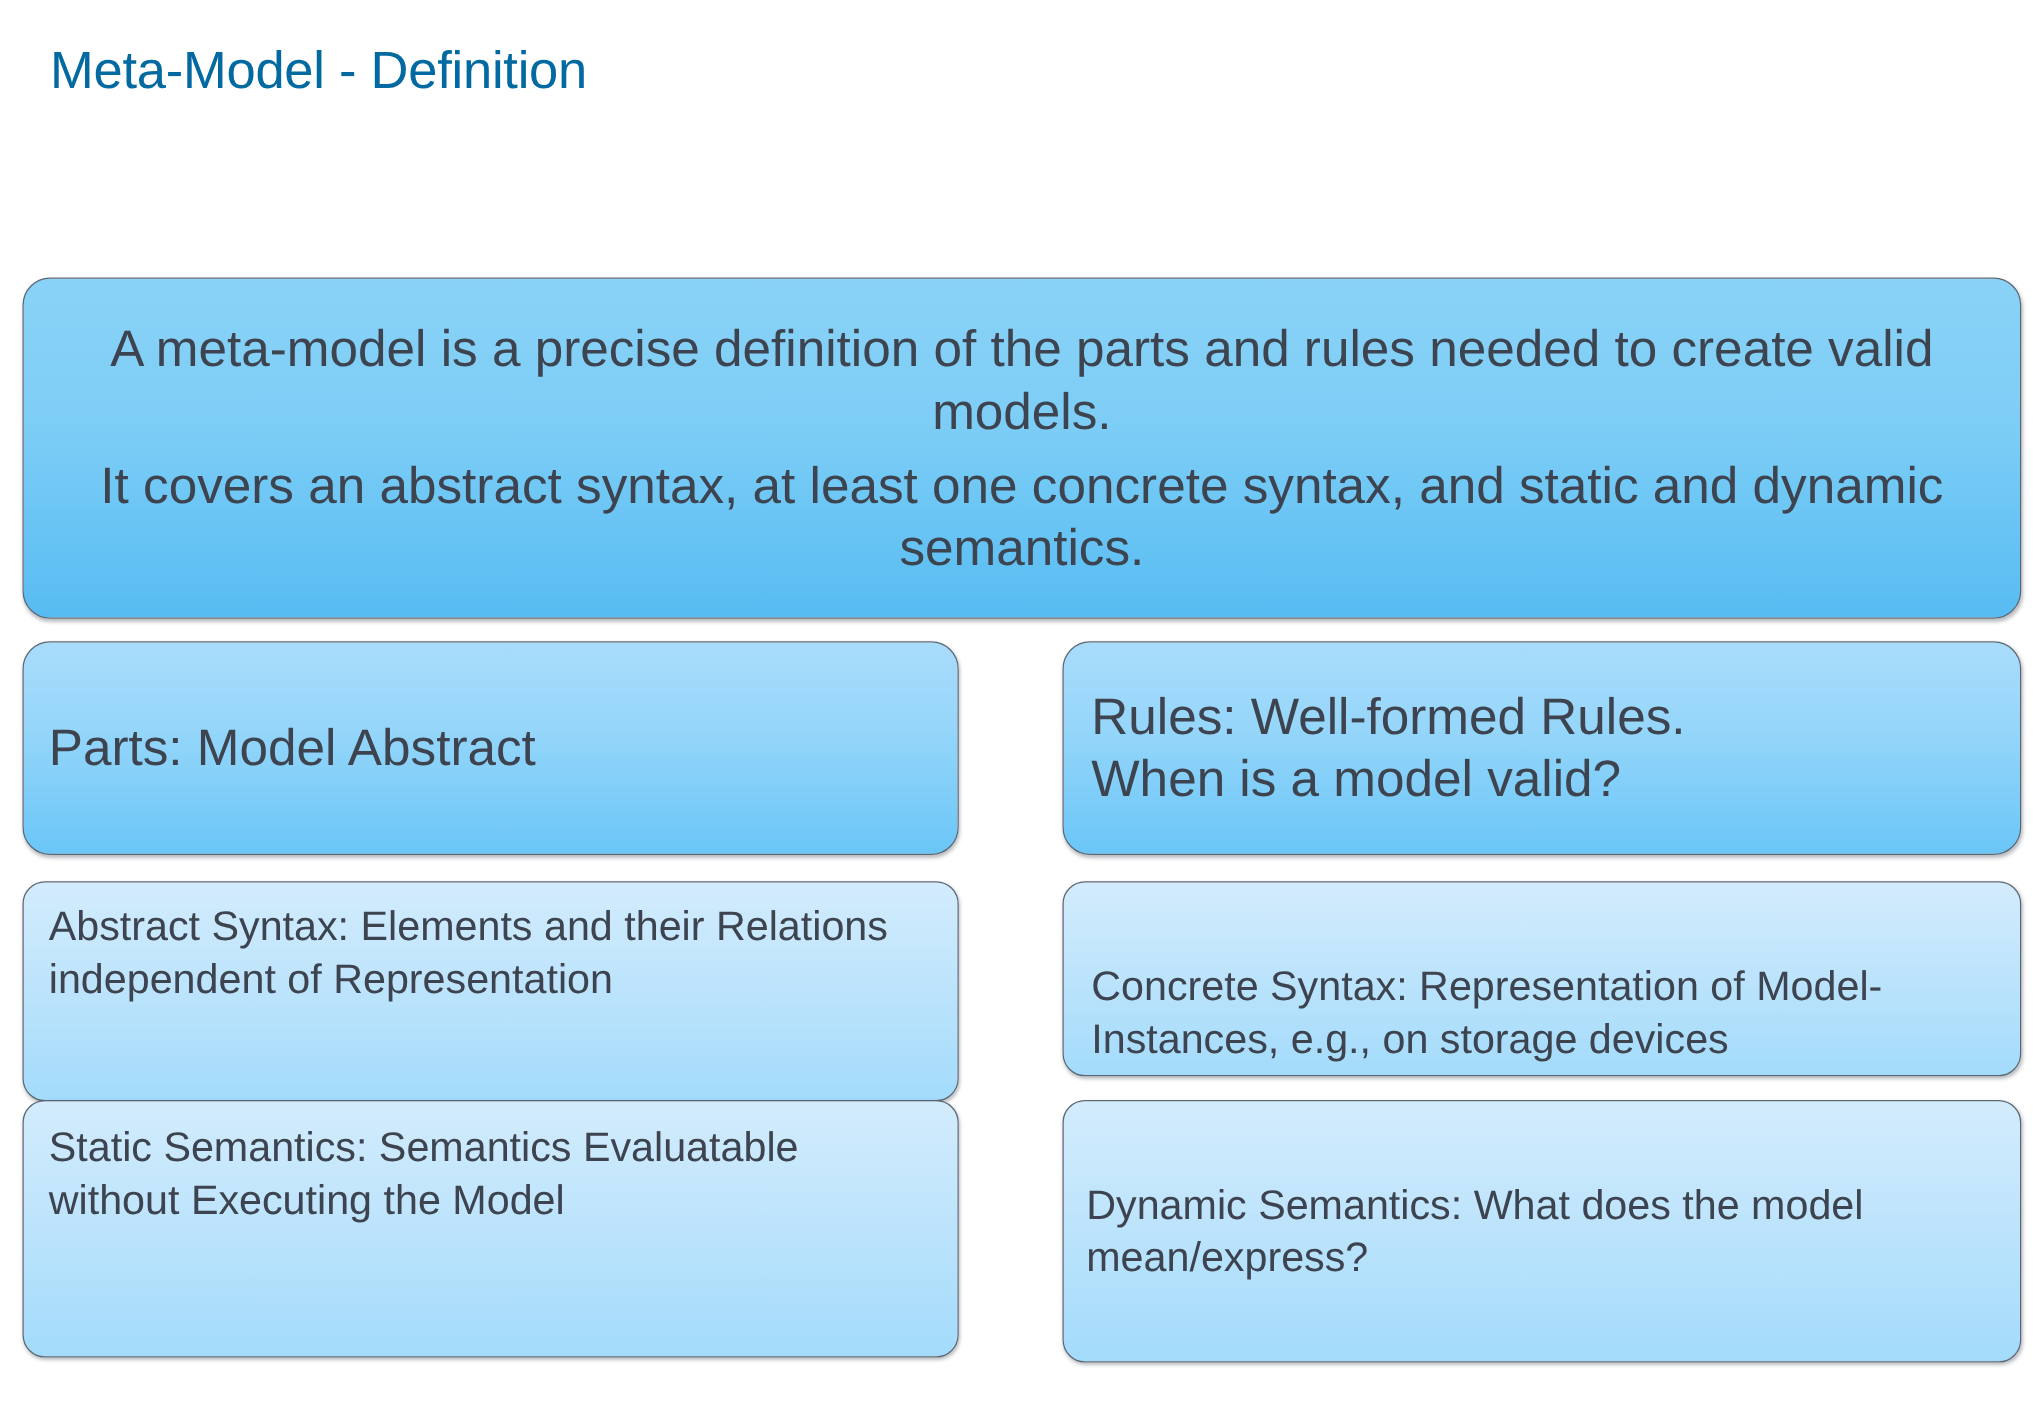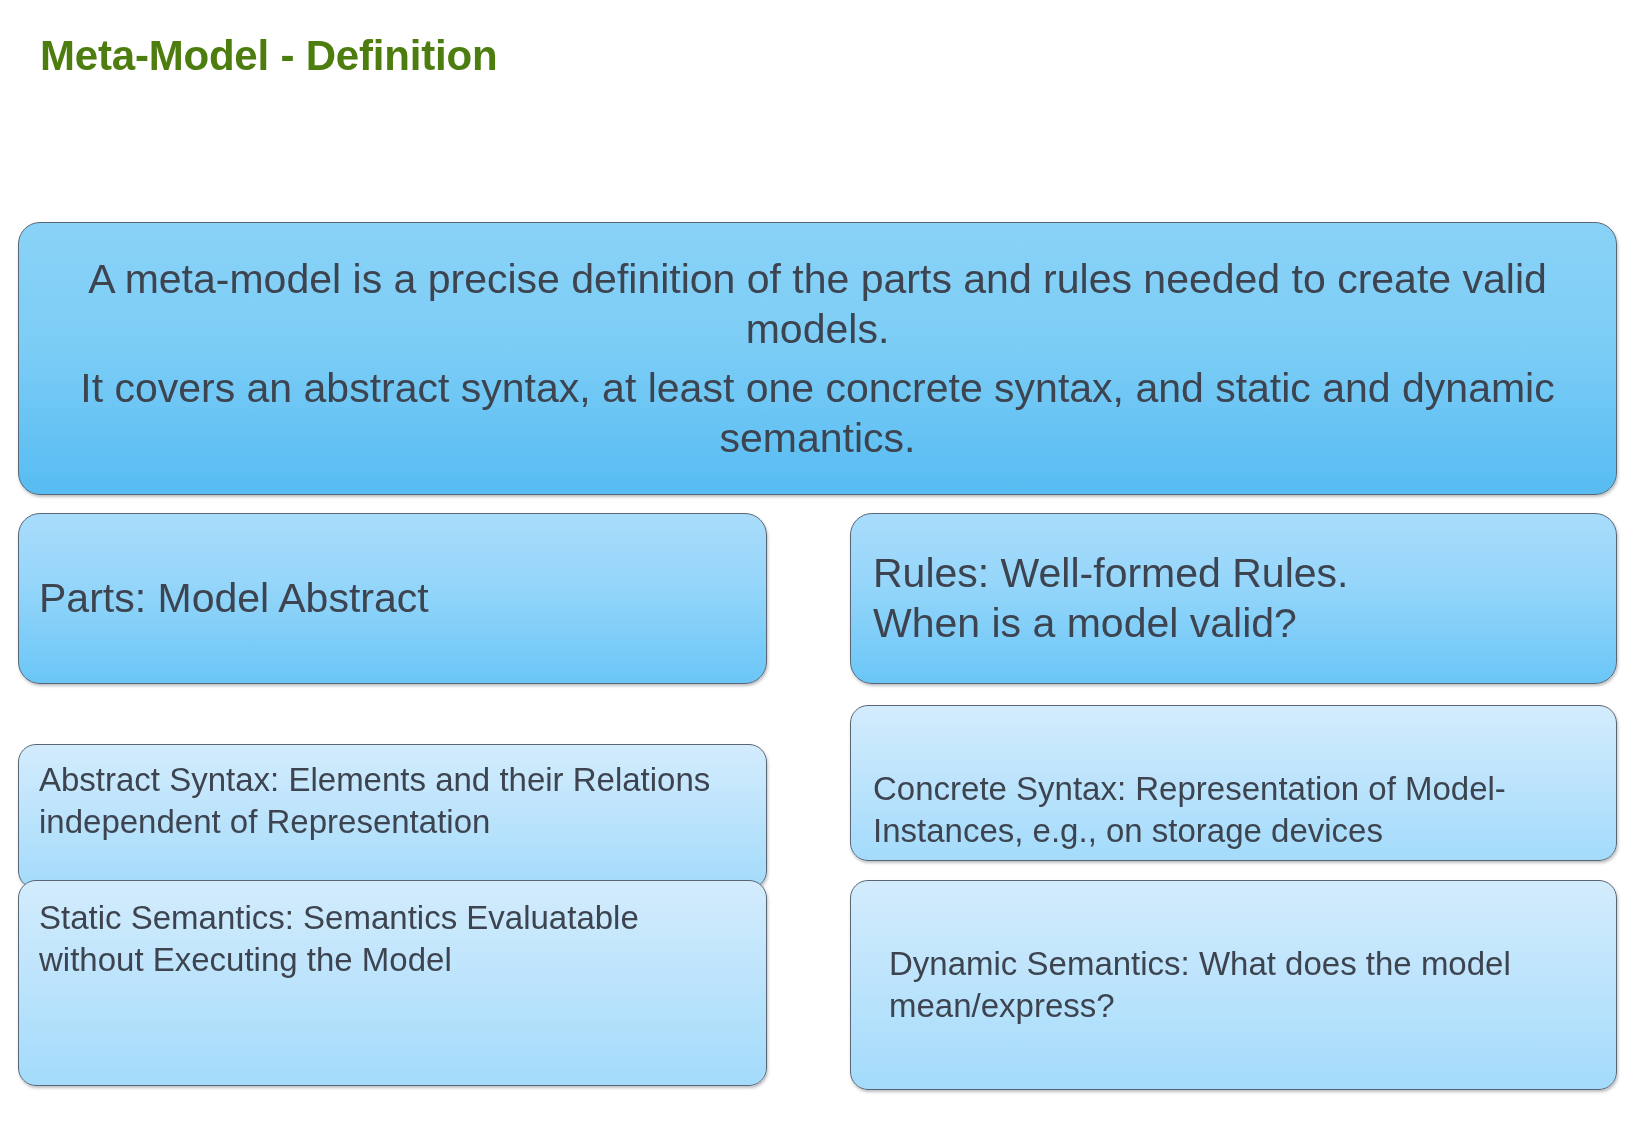--- a/index.html
+++ b/index.html
@@ -22,22 +22,22 @@
     top: 0;
     width: 1634px;
     height: 1142px;
   }
 
   #slide-title {
     position: absolute;
     left: 40px;
     top: 32px;
     font-size: 42px;
-    font-weight: bold;
-    color: #4d7c0f;
+    font-weight: normal;
+    color: #0369a1;
     letter-spacing: -0.2px;
     white-space: nowrap;
   }
 
   .box {
     position: absolute;
     box-sizing: border-box;
     border: 1.5px solid #5a6673;
     border-radius: 22px;
     box-shadow: 1px 2px 3px rgba(60, 70, 80, 0.35);
@@ -101,23 +101,23 @@
     border-radius: 18px;
   }
   .row34-text {
     font-size: 33px;
     line-height: 1.28;
     text-align: left;
   }
 
   #abstract-syntax-box {
     left: 18px;
-    top: 744px;
+    top: 705px;
     width: 749px;
-    height: 145px;
+    height: 176px;
     padding: 4px 20px;
     justify-content: flex-start;
     padding-top: 14px;
   }
   #concrete-syntax-box {
     left: 850px;
     top: 705px;
     width: 767px;
     height: 156px;
     padding: 8px 22px;
@@ -131,21 +131,21 @@
     height: 206px;
     padding: 8px 20px;
     justify-content: flex-start;
     padding-top: 16px;
   }
   #dynamic-semantics-box {
     left: 850px;
     top: 880px;
     width: 767px;
     height: 210px;
-    padding: 8px 38px;
+    padding: 8px 18px;
     justify-content: center;
   }
 </style>
 </head>
 <body>
 
 <div id="slide">
 
   <div id="slide-title">Meta-Model - Definition</div>
 

